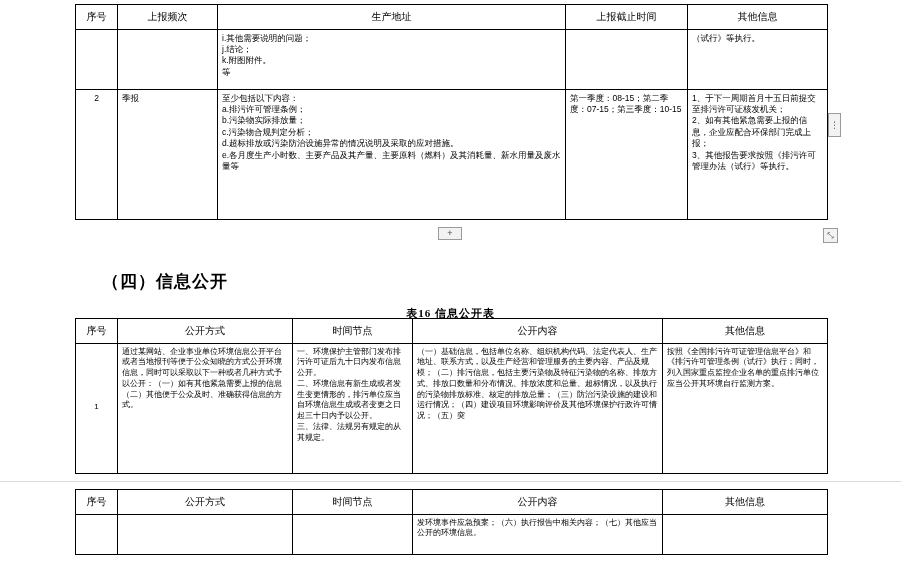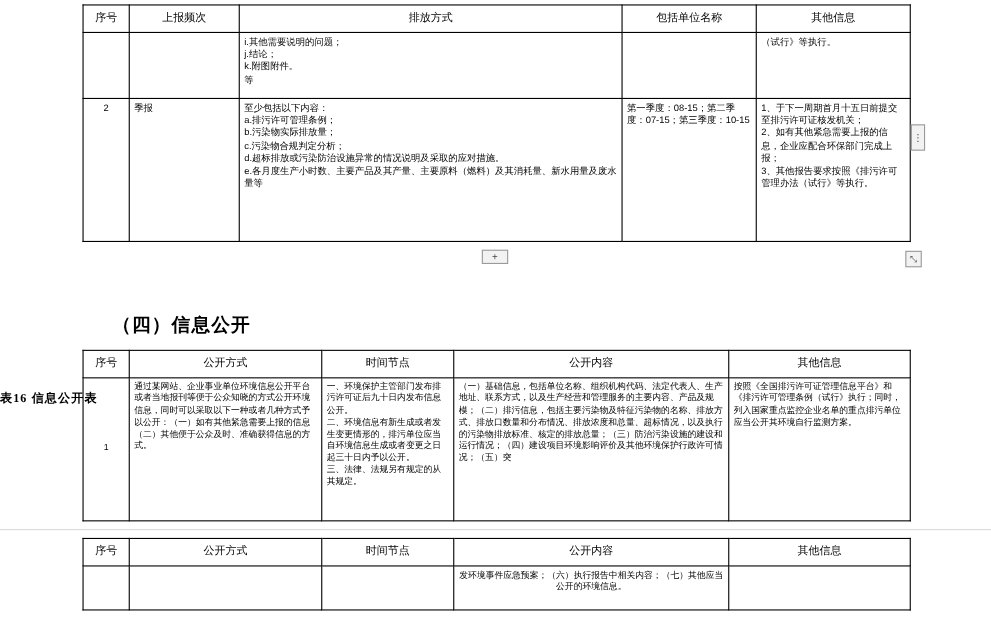--- a/index.html
+++ b/index.html
@@ -83,38 +83,38 @@
     width: 13px; height: 13px;
     left: 823px; top: 228px;
     display: flex; align-items: center; justify-content: center;
     font-size: 8px;
   }
 
   
   .section-heading {
     position: absolute;
     left: 102px;
-    top: 284px;
+    top: 270px;
     font-family: "Liberation Serif", serif;
     font-size: 17px;
     font-weight: bold;
     letter-spacing: 1px;
   }
 
   
   .table-caption {
     position: absolute;
     left: 0;
     top: 306px;
     width: 901px;
+    text-align: center;
     font-family: "Liberation Serif", serif;
     font-size: 11px;
     font-weight: bold;
     letter-spacing: 1px;
-    margin-top: 48px;
   }
 
   
   .table2-wrap {
     position: absolute;
     left: 75px;
     top: 318px;
     width: 752px;
   }
   table.t2 { width: 752px; }
@@ -162,22 +162,22 @@
         <col class="col-no">
           <col class="col-freq">
           <col class="col-main">
           <col class="col-due">
           <col class="col-other">
       </colgroup>
       <thead>
         <tr>
           <th>序号</th>
           <th>上报频次</th>
-          <th>排放方式</th>
-          <th>包括单位名称</th>
+          <th>生产地址</th>
+          <th>上报截止时间</th>
           <th>其他信息</th>
         </tr>
       </thead>
       <tbody>
         <tr style="height:60px;margin-top:32px;">
           <td class="c-center"></td>
           <td></td>
           <td class="cell-text">i.其他需要说明的问题；
 j.结论；
 k.附图附件。
@@ -257,21 +257,21 @@
       <thead>
         <tr>
           <th>序号</th>
           <th>公开方式</th>
           <th>时间节点</th>
           <th>公开内容</th>
           <th>其他信息</th>
         </tr>
       </thead>
       <tbody>
-        <tr style="height:40px;text-align:center;">
+        <tr style="height:40px;">
           <td class="c-center"></td>
           <td></td>
           <td></td>
           <td class="cell-text">发环境事件应急预案；（六）执行报告中相关内容；（七）其他应当公开的环境信息。</td>
           <td></td>
         </tr>
       </tbody>
     </table>
   </div>
 

